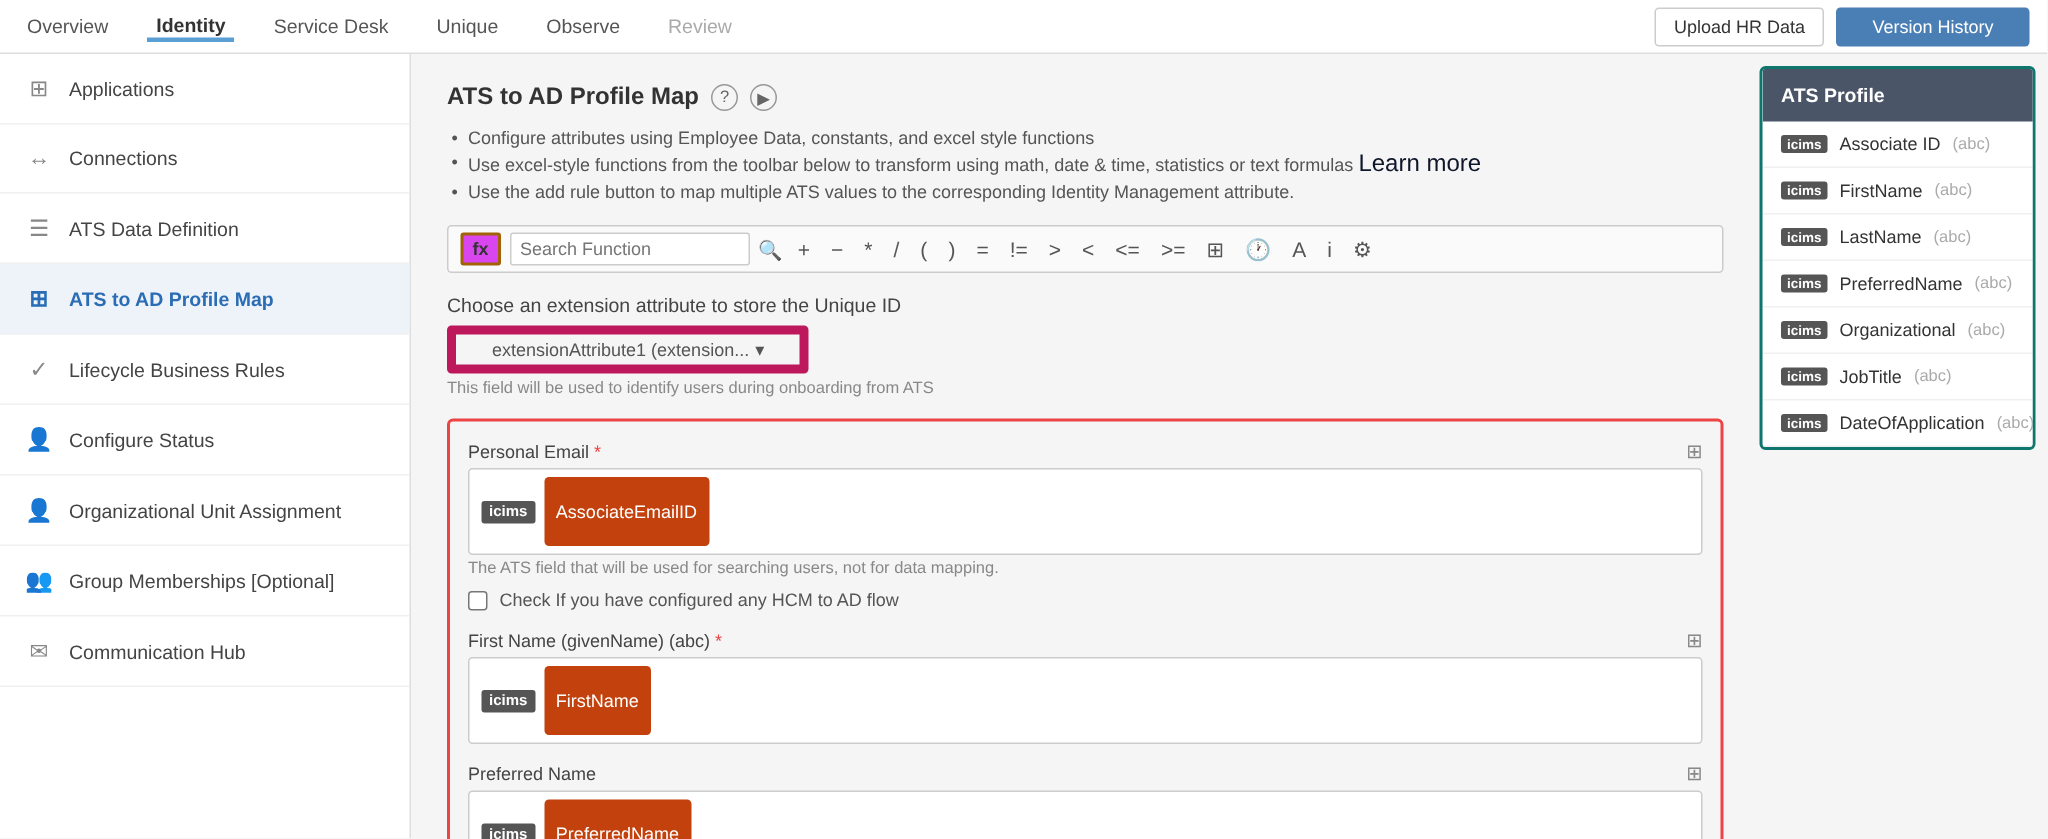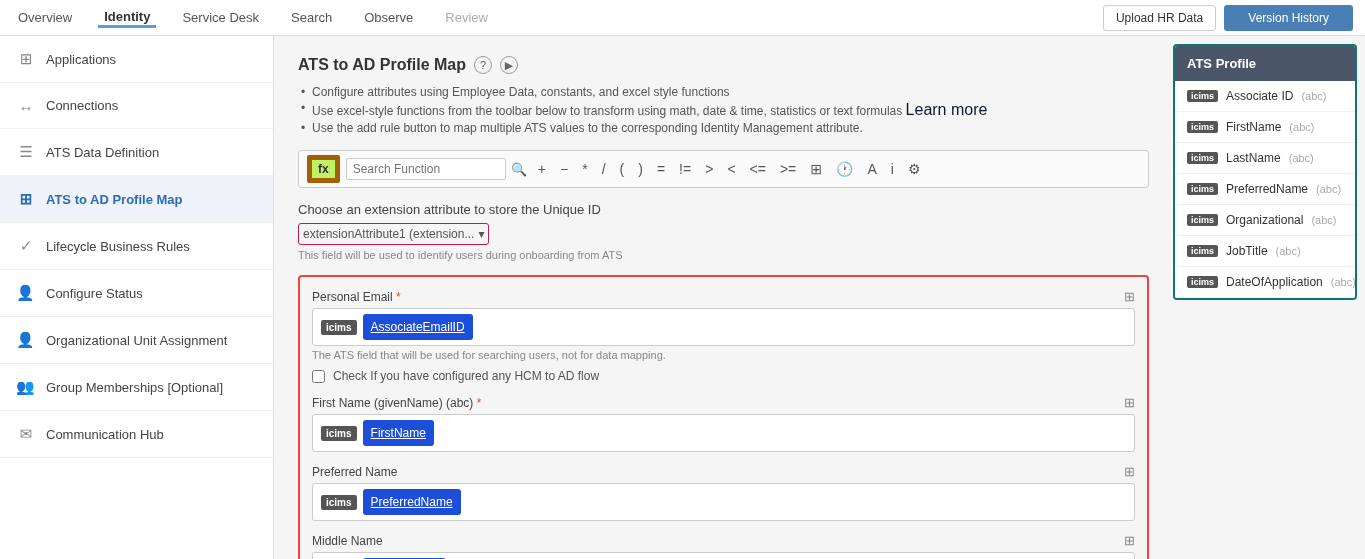--- a/index.html
+++ b/index.html
@@ -41,40 +41,40 @@
     .page-title { font-size: 16px; font-weight: bold; color: #333; }
     .icon-circle { display: inline-flex; align-items: center; justify-content: center; width: 18px; height: 18px; border-radius: 50%; border: 1px solid #999; font-size: 11px; color: #666; cursor: pointer; }
 
     .bullet-list { margin-bottom: 14px; padding-left: 0; list-style: none; }
     .bullet-list li { font-size: 12px; color: #555; padding: 1px 0; padding-left: 14px; position: relative; }
     .bullet-list li::before { content: "•"; position: absolute; left: 3px; }
     .learn-more { color: #0f172a; text-decoration: none; font-size: 16px; }
 
     
     .toolbar { display: flex; align-items: center; gap: 6px; border: 1px solid #ccc; padding: 4px 8px; background: #fafafa; border-radius: 3px; margin-bottom: 14px; }
-    .toolbar-fx { background: #bef264; border: 5px solid #a16207; padding: 2px 6px; font-size: 12px; border-radius: 2px; font-weight: bold; }
+    .toolbar-fx { background: #d946ef; border: 2px solid #a16207; padding: 2px 6px; font-size: 12px; border-radius: 2px; font-weight: bold; }
     .toolbar-search { border: 1px solid #ccc; padding: 3px 6px; font-size: 12px; border-radius: 2px; width: 160px; }
     .toolbar-btn { background: none; border: none; cursor: pointer; font-size: 14px; color: #555; padding: 2px 4px; }
 
     
     .unique-id-section { margin-bottom: 14px; }
     .unique-id-label { font-size: 13px; color: #444; margin-bottom: 6px; }
-    .dropdown-select { display: flex; align-items: center; gap: 4px; font-size: 12px; color: #555; cursor: pointer; border: 1px solid #be185d; padding: 3px 4px; border-radius: 3px; width: fit-content; }
+    .dropdown-select { display: flex; align-items: center; gap: 4px; font-size: 12px; color: #555; cursor: pointer; border: 6px solid #be185d; padding: 3px 24px; border-radius: 3px; width: fit-content; }
     .unique-id-hint { font-size: 11px; color: #888; margin-top: 4px; }
 
     
     .form-section { border: 2px solid #e44; border-radius: 4px; padding: 12px; margin-bottom: 8px; }
 
     
     .field-row { margin-bottom: 12px; }
     .field-label { font-size: 12px; color: #444; margin-bottom: 4px; display: flex; justify-content: space-between; align-items: center; }
     .field-label .required { color: #e44; }
     .field-input-box { border: 1px solid #ccc; border-radius: 3px; padding: 5px 8px; display: flex; align-items: center; gap: 6px; background: #fff; min-height: 30px; }
     .icims-badge { background: #555; color: #fff; font-size: 10px; font-weight: bold; padding: 2px 5px; border-radius: 2px; }
-    .field-value-tag { background: #1d4ed8; color: #fff; font-size: 12px; padding: 6px 8px; border-radius: 3px; text-decoration: underline; }
+    .field-value-tag { background: #c2410c; color: #fff; font-size: 12px; padding: 16px 8px; border-radius: 3px; }
     .grid-icon { color: #888; font-size: 13px; cursor: pointer; }
     .field-hint { font-size: 11px; color: #888; margin-top: 3px; }
 
     
     .checkbox-row { display: flex; align-items: center; gap: 8px; margin: 8px 0 12px; font-size: 12px; color: #555; }
     .checkbox-row input[type=checkbox] { cursor: pointer; }
 
     
     .right-panel {
       width: 184px; flex-shrink: 0; border: 2px solid #0f766e; border-radius: 4px;
@@ -97,21 +97,21 @@
   </style>
 </head>
 <body>
 
 <div id="app">
 
   <nav class="top-nav">
     <span class="top-nav-item">Overview</span>
     <span class="top-nav-item active">Identity</span>
     <span class="top-nav-item">Service Desk</span>
-    <span class="top-nav-item">Search</span>
+    <span class="top-nav-item">Unique</span>
     <span class="top-nav-item">Observe</span>
     <span class="top-nav-item inactive">Review</span>
     <div class="top-nav-right">
       <button class="btn-upload">Upload HR Data</button>
       <button class="btn-version">Version History</button>
     </div>
   </nav>
 
   <div class="layout">
 

